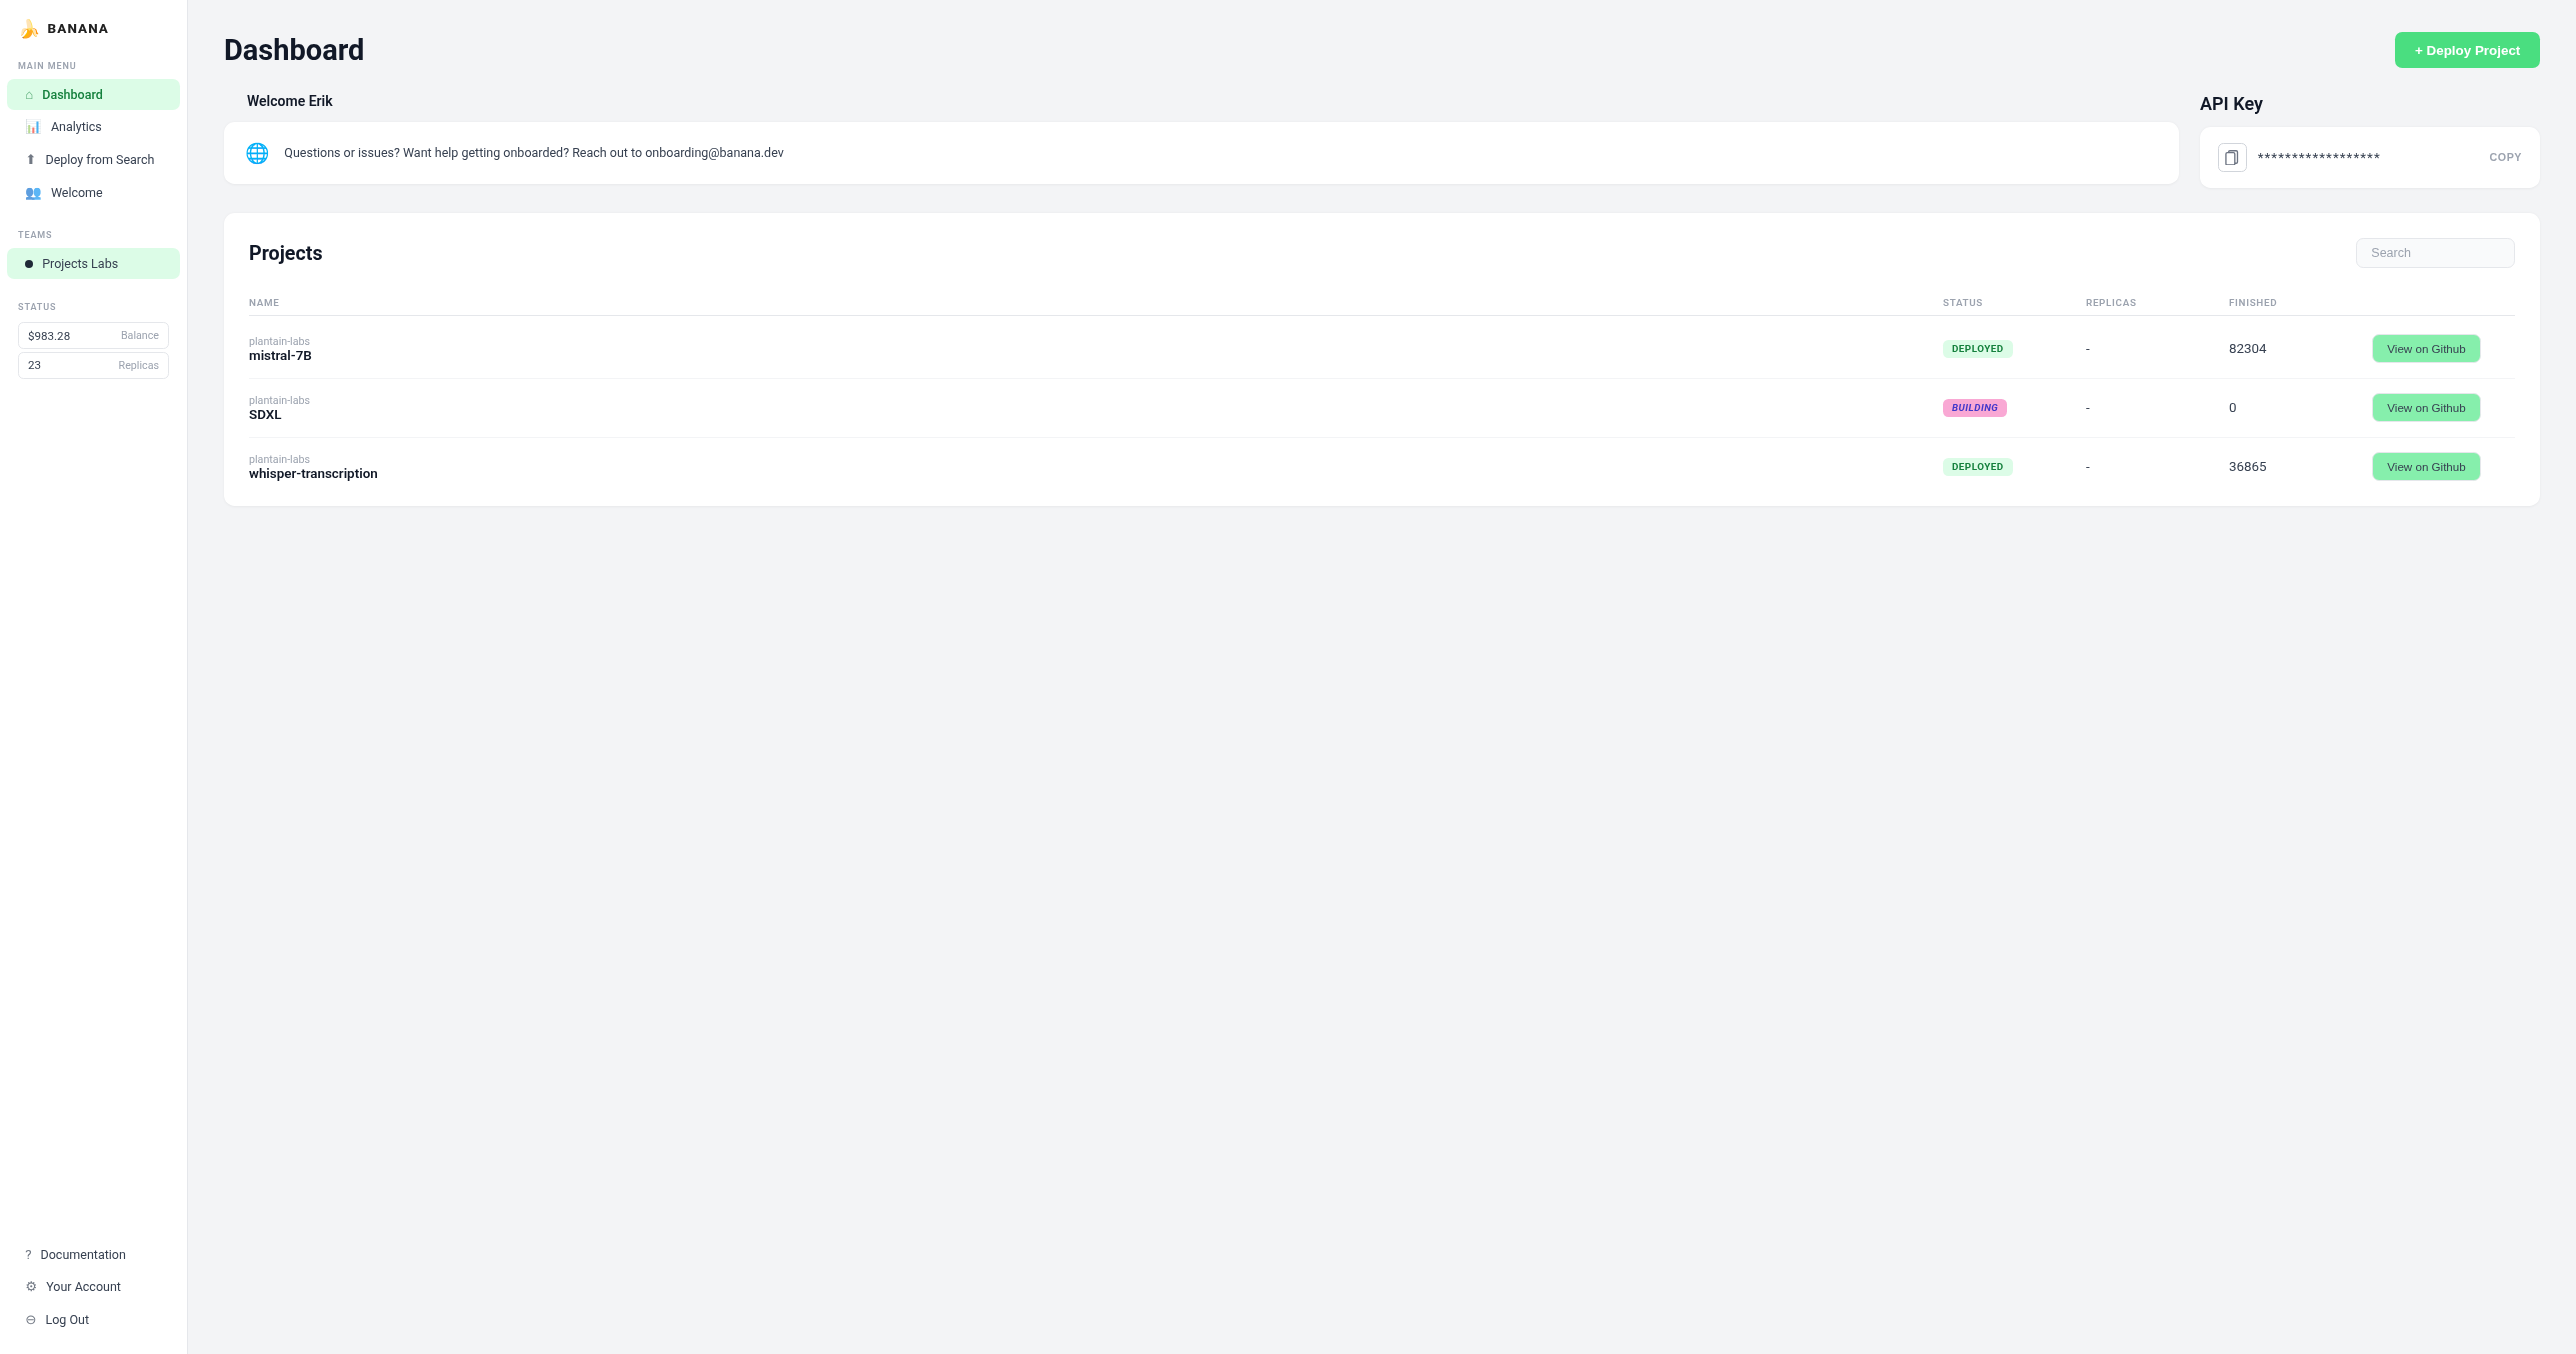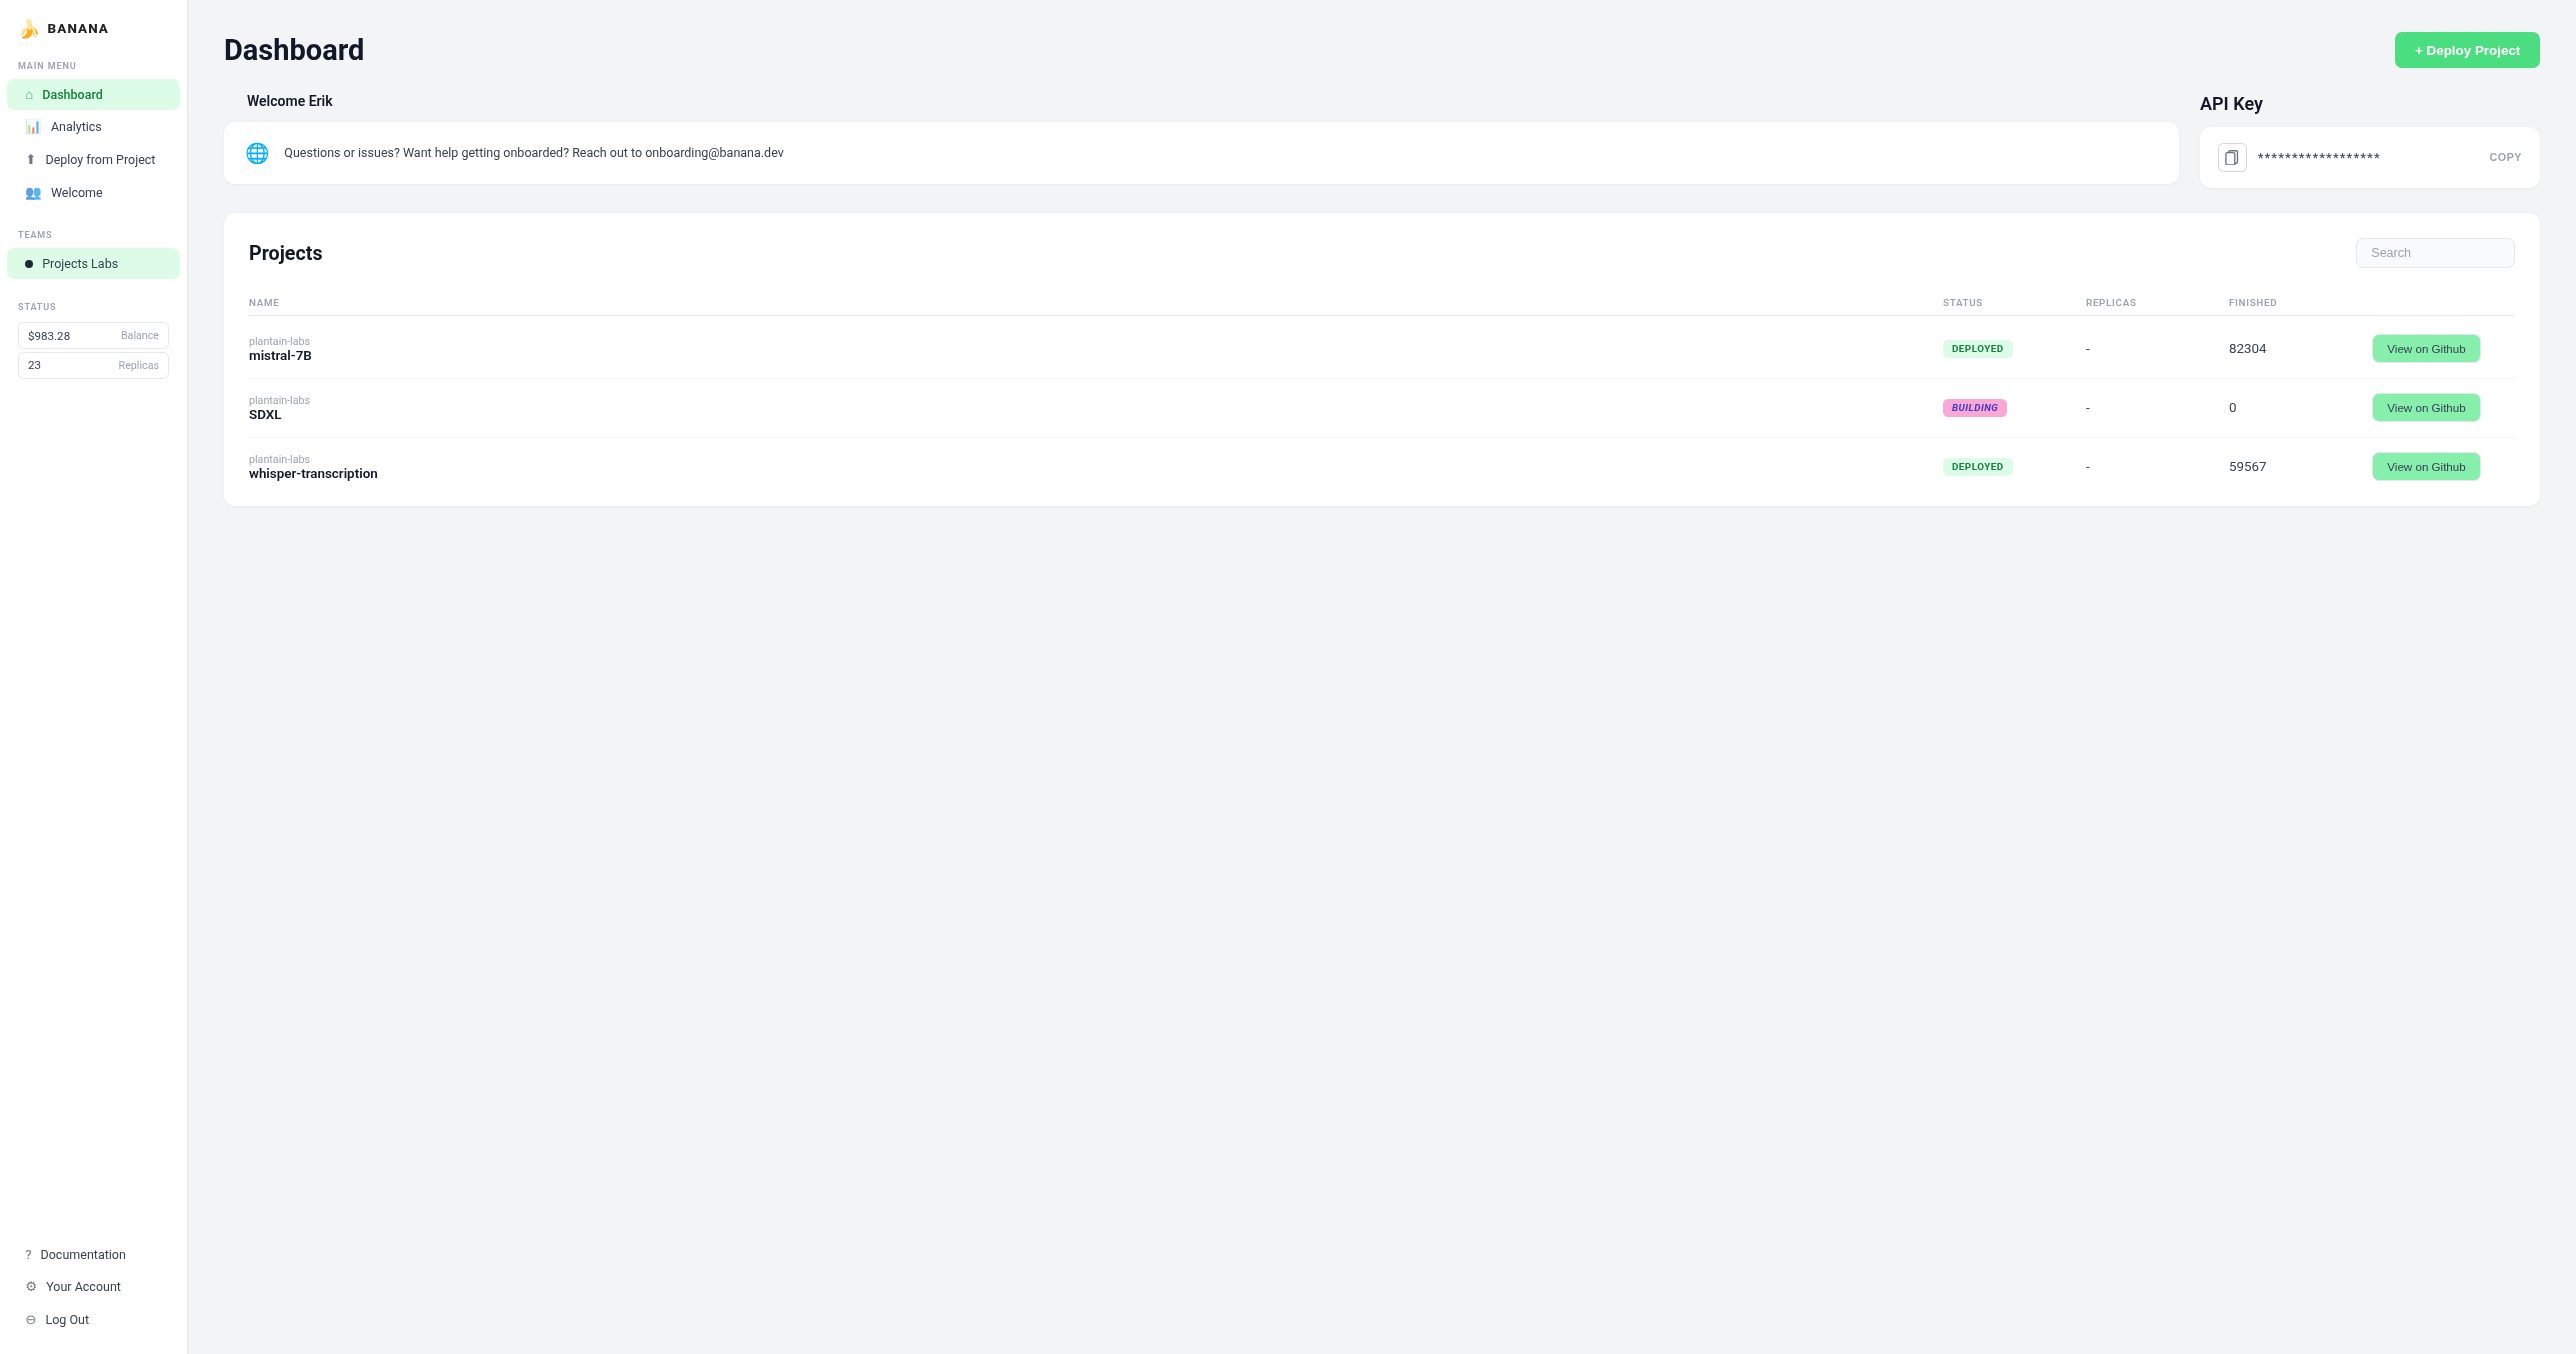--- a/index.html
+++ b/index.html
@@ -289,21 +289,21 @@
   <div class="sidebar-item active">
     <span class="sidebar-item-icon">⌂</span>
     <span>Dashboard</span>
   </div>
   <div class="sidebar-item">
     <span class="sidebar-item-icon">📊</span>
     <span>Analytics</span>
   </div>
   <div class="sidebar-item">
     <span class="sidebar-item-icon">⬆</span>
-    <span>Deploy from Project</span>
+    <span>Deploy from Search</span>
   </div>
   <div class="sidebar-item">
     <span class="sidebar-item-icon">👥</span>
     <span>Welcome</span>
   </div>
 
   <div class="sidebar-divider"></div>
   <div class="sidebar-section-label">TEAMS</div>
 
   <div class="team-item">
@@ -418,21 +418,21 @@
     </div>
         <div class="table-row">
       <div>
         <div class="project-org">plantain-labs</div>
         <div class="project-name">whisper-transcription</div>
       </div>
       <div>
         <span class="status-badge status-deployed">DEPLOYED</span>
       </div>
       <div class="replicas-val">-</div>
-      <div class="finished-val">59567</div>
+      <div class="finished-val">36865</div>
       <div>
         <button class="view-github-btn">View on Github</button>
       </div>
     </div>
       </div>
   </div>
 
 </main>
 
 

